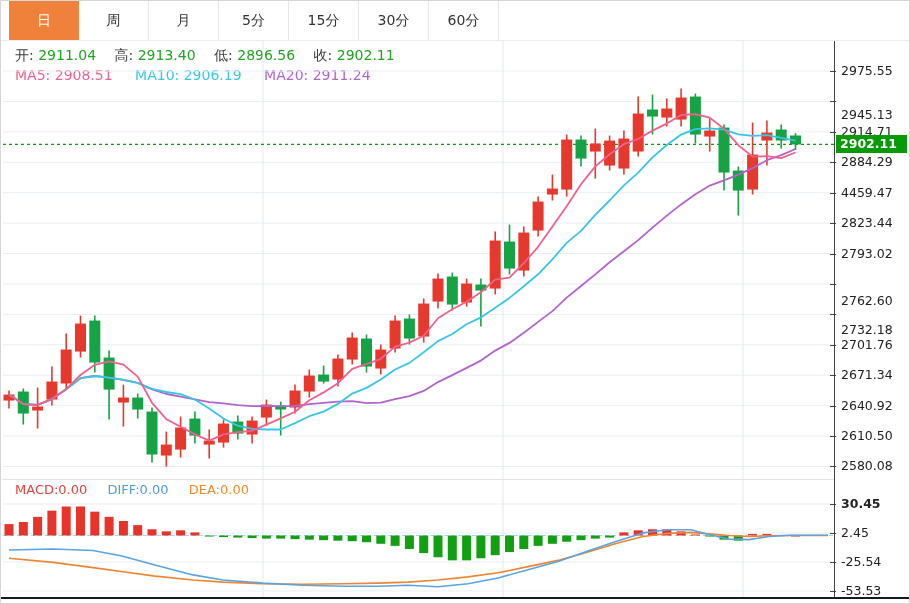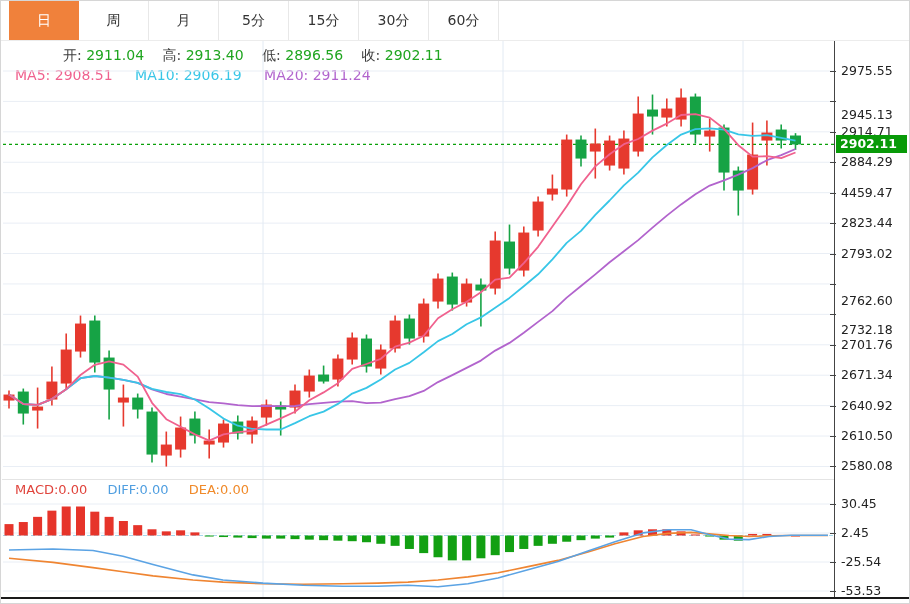--- a/index.html
+++ b/index.html
@@ -3,21 +3,21 @@
 <meta charset="utf-8">
 <style>
   html,body{margin:0;padding:0;background:#fff;}
   .app{position:relative;width:908px;height:602px;border:1px solid #d6d6d6;background:#fff;overflow:hidden;
        font-family:"DejaVu Sans","Liberation Sans",sans-serif;}
   .tabbar{position:absolute;left:0;top:0;right:0;height:39px;display:flex;padding-left:8px;
           border-bottom:1px solid #ececec;background:#fff;}
   .tab{width:70px;text-align:center;line-height:38px;font-size:14px;color:#333;
        border-right:1px solid #e8e8e8;cursor:pointer;box-sizing:border-box;}
   .tab.active{background:#f0813b;color:#fff;border-right:none;}
-  .legend-row{position:absolute;left:14px;top:46px;font-size:14px;color:#3c3c3c;white-space:nowrap;margin-left:48px;}
+  .legend-row{position:absolute;left:14px;top:46px;font-size:14px;color:#3c3c3c;white-space:nowrap;}
   .legend-row .lv{color:#1fa51f;margin-right:14px;}
   .ma-row{position:absolute;left:14px;top:66px;font-size:14px;white-space:nowrap;}
   .ma-row span{margin-right:18px;}
   .ma5{color:#f0618e;} .ma10{color:#38c6e7;} .ma20{color:#b264cd;}
   .macd-row{position:absolute;left:14px;top:481px;font-size:13px;white-space:nowrap;}
   .macd-row span{margin-right:16px;}
   .macd-l{color:#e0443c;} .diff-l{color:#4f9ee0;} .dea-l{color:#f08a2a;}
   .axis-line{position:absolute;left:833px;top:40px;width:1px;height:557px;background:#444;}
   .pane-divider{position:absolute;left:1px;top:478px;width:832px;height:1px;background:#e4e4e4;}
   .bottom-line{position:absolute;left:0px;top:596px;width:908px;height:2px;background:#1a1a1a;}
@@ -416,21 +416,21 @@
       <div class="axis-label" style="top: 335.79px;">2701.76</div>
       <div class="tick" style="top: 343.79px;"></div>
       <div class="axis-label" style="top: 366.21px;">2671.34</div>
       <div class="tick" style="top: 374.21px;"></div>
       <div class="axis-label" style="top: 396.63px;">2640.92</div>
       <div class="tick" style="top: 404.63px;"></div>
       <div class="axis-label" style="top: 427.05px;">2610.50</div>
       <div class="tick" style="top: 435.05px;"></div>
       <div class="axis-label" style="top: 457.47px;">2580.08</div>
       <div class="tick" style="top: 465.47px;"></div>
-      <div class="axis-label" style="top: 495px;">30.45</div>
+      <div class="axis-label" style="top: 495px; font-weight: bold;">30.45</div>
       <div class="tick" style="top: 503px;"></div>
       <div class="axis-label" style="top: 524px;">2.45</div>
       <div class="tick" style="top: 532px;"></div>
       <div class="axis-label" style="top: 553px;">-25.54</div>
       <div class="tick" style="top: 561px;"></div>
       <div class="axis-label" style="top: 582px;">-53.53</div>
       <div class="tick" style="top: 590px;"></div>
     </div>
   <div class="price-badge">2902.11</div>
   <div class="bottom-line"></div>

